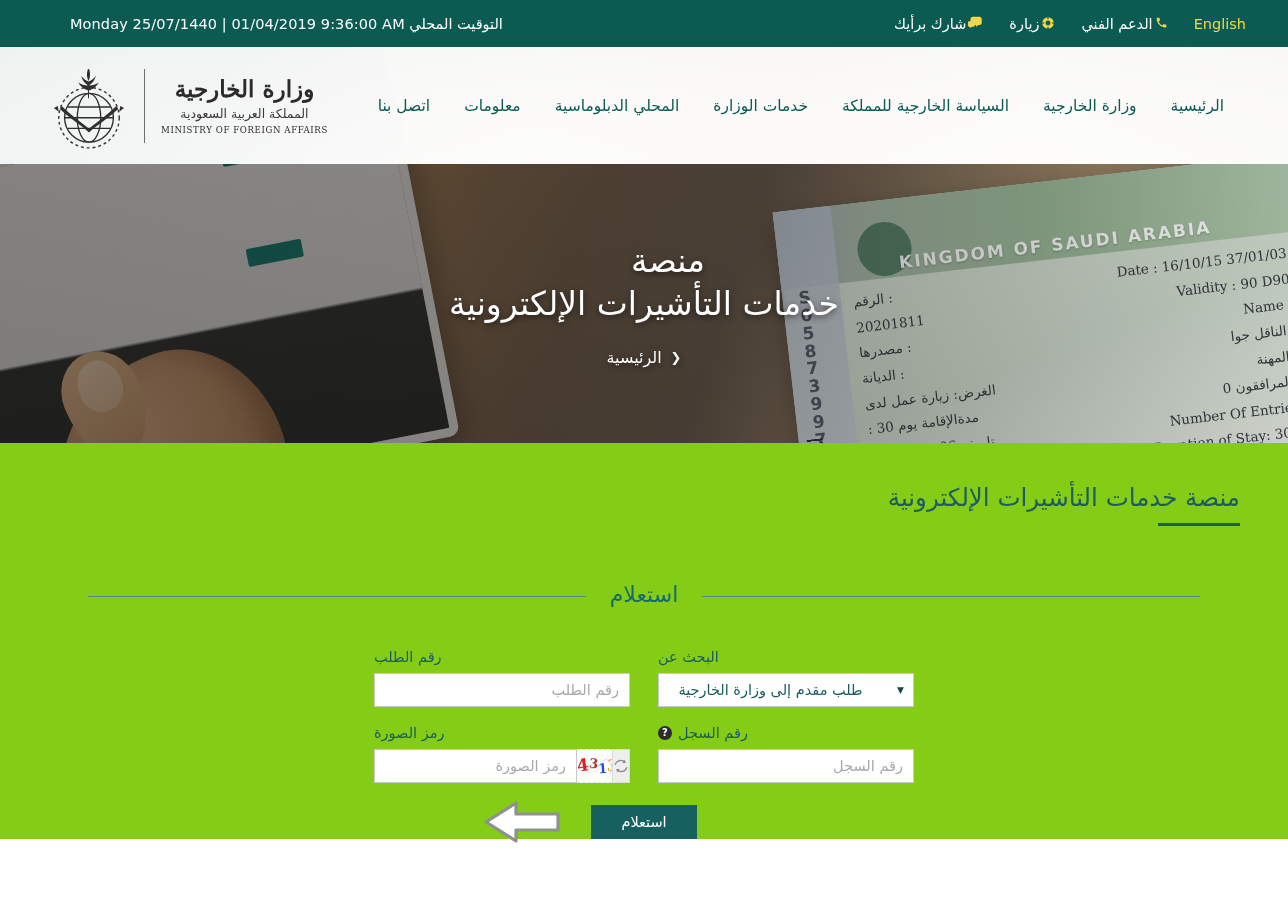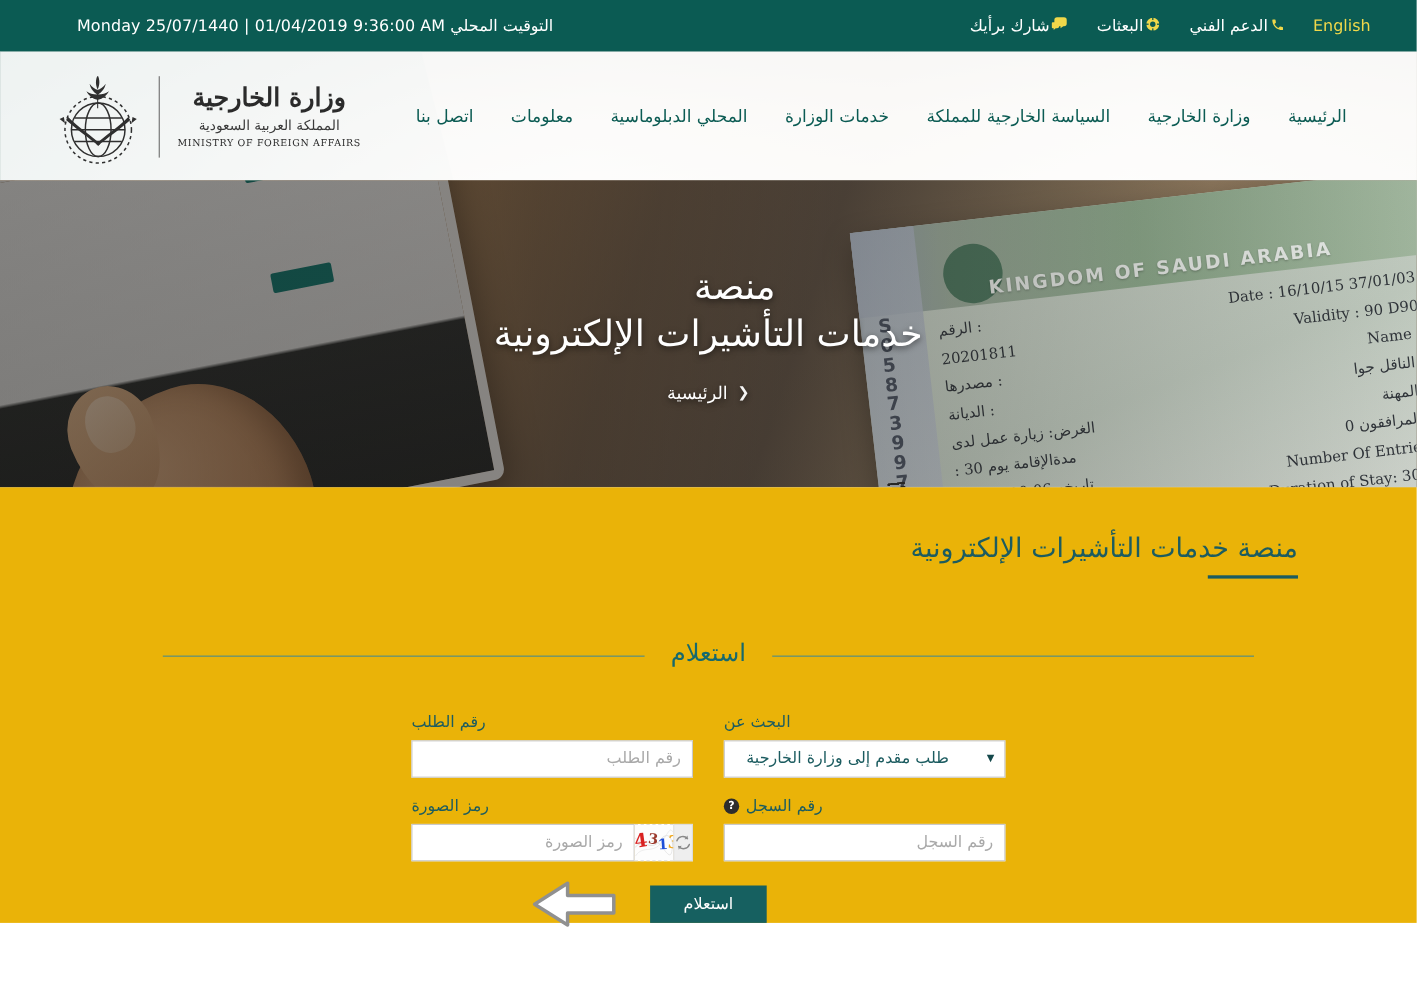--- a/index.html
+++ b/index.html
@@ -309,22 +309,22 @@
     display: flex;
     align-items: center;
     gap: 9px;
   }
   .hero-crumb a { color: #fff; text-decoration: none; cursor: pointer; }
   .crumb-chevron { font-size: 13px; opacity: .95; }
 
   
   .main {
     position: relative;
-    background: #eab308;
-    padding: 0 108px;
+    background: #84cc16;
+    padding: 0 48px;
   }
   .page-title-wrap {
     text-align: right;
     padding-top: 40px;
   }
   .page-title {
     display: inline-block;
     color: #1c5c60;
     font-size: 24.5px;
     padding-bottom: 14px;
@@ -522,21 +522,21 @@
       <span class="tb-ico">
         <svg width="14" height="14" viewBox="0 0 24 24" aria-hidden="true">
           <circle cx="12" cy="12" r="10" fill="#f0d84a"></circle>
           <circle cx="12" cy="12" r="4.2" fill="#0b5b53"></circle>
           <rect x="11" y="0.5" width="2" height="5" fill="#0b5b53"></rect>
           <rect x="11" y="18.5" width="2" height="5" fill="#0b5b53"></rect>
           <rect x="0.5" y="11" width="5" height="2" fill="#0b5b53"></rect>
           <rect x="18.5" y="11" width="5" height="2" fill="#0b5b53"></rect>
         </svg>
       </span>
-      <span>البعثات</span>
+      <span>زيارة</span>
     </a>
 
     <a class="topbar-link">
       <span class="tb-ico">
         <svg width="15" height="14" viewBox="0 0 24 22" fill="#f0d84a" aria-hidden="true">
           <path d="M8 1h10a4 4 0 0 1 4 4v5a4 4 0 0 1-4 4h-1l-4 3v-3H8a4 4 0 0 1-4-4V5a4 4 0 0 1 4-4z"></path>
           <path d="M2 8h6a3 3 0 0 1 3 3v3a3 3 0 0 1-3 3H6l-3 2.5V17H2a2 2 0 0 1-2-2v-5a2 2 0 0 1 2-2z"></path>
         </svg>
       </span>
       <span>شارك برأيك</span>

